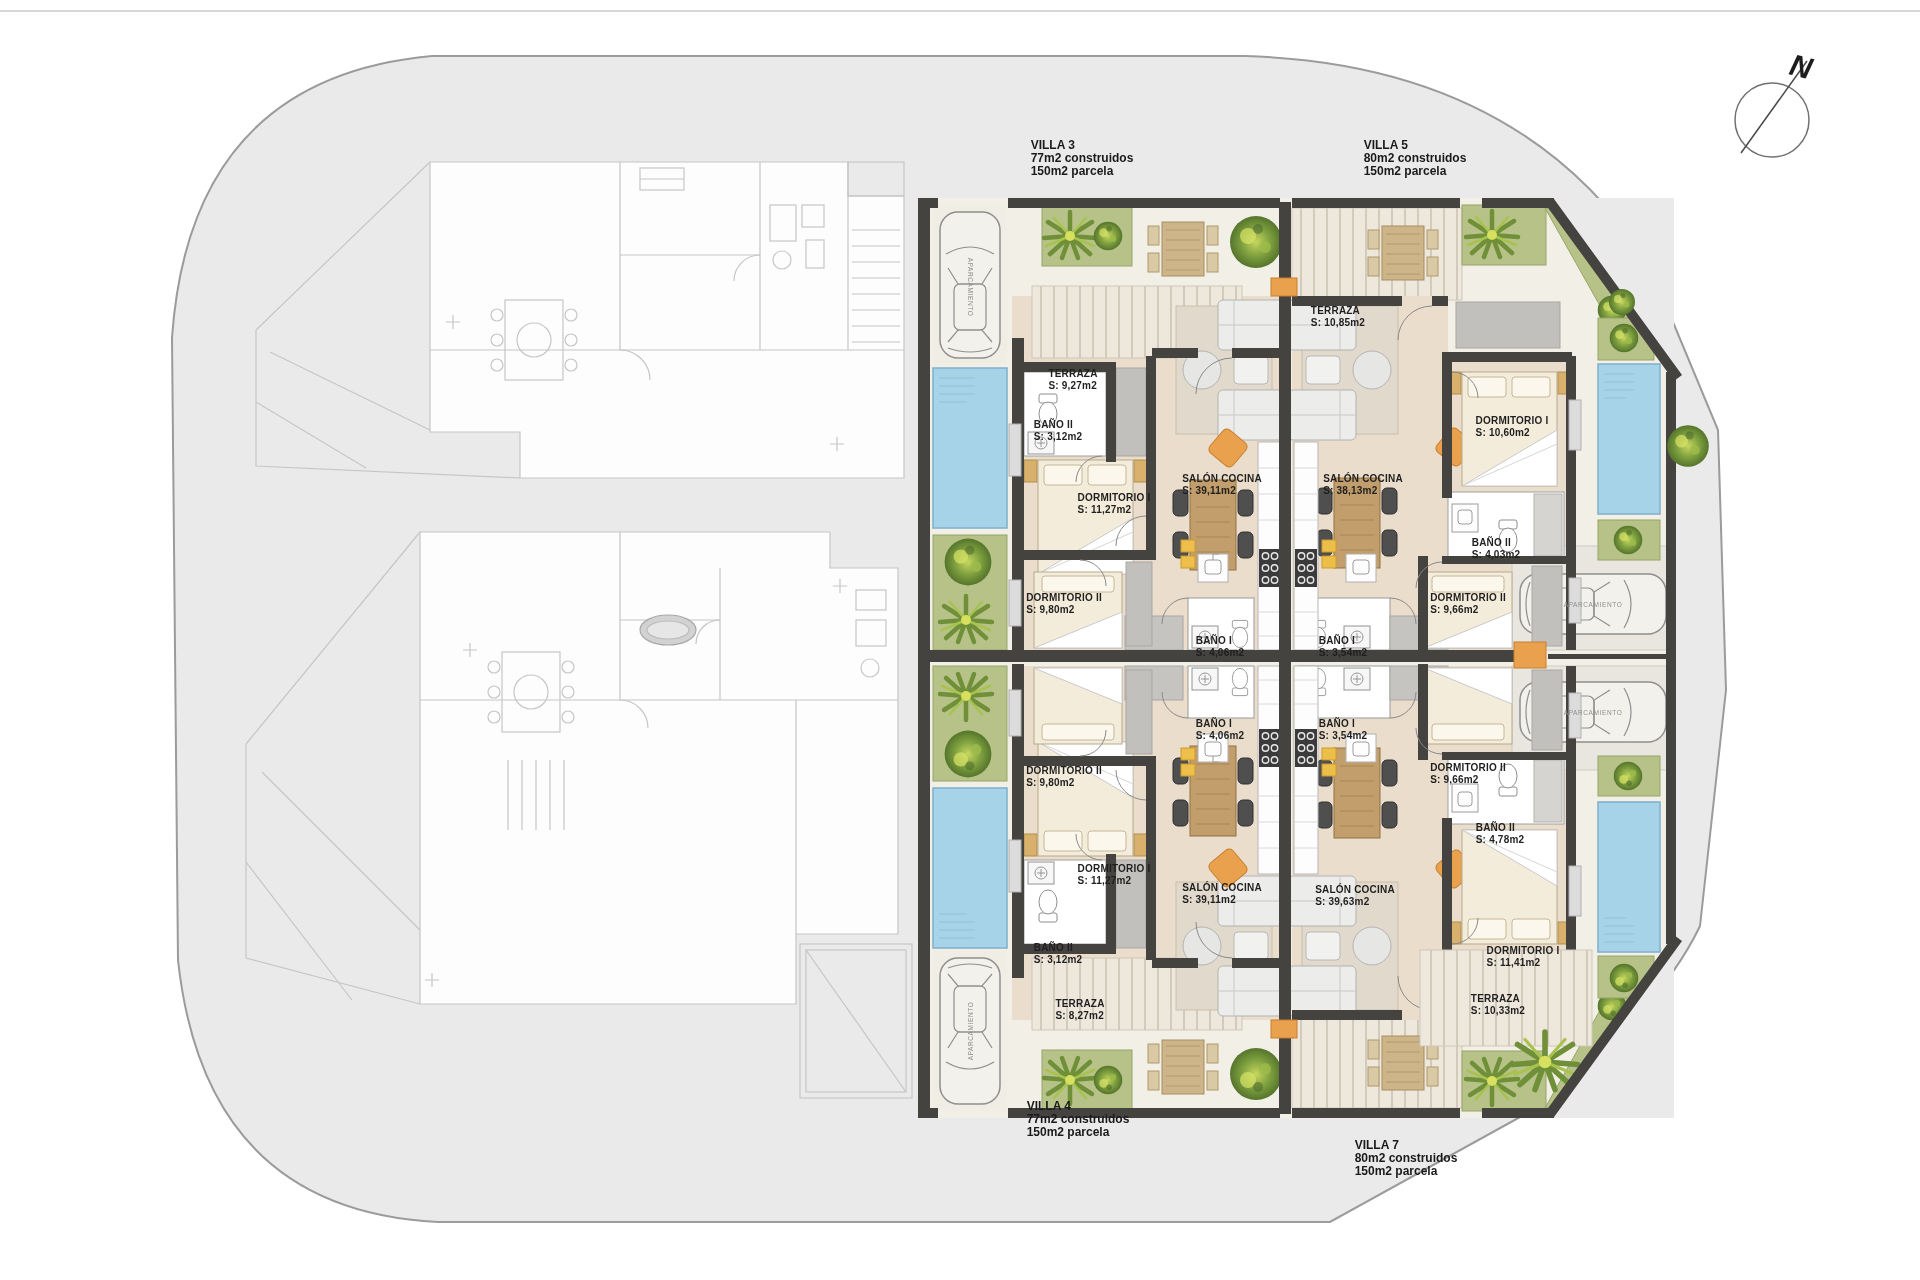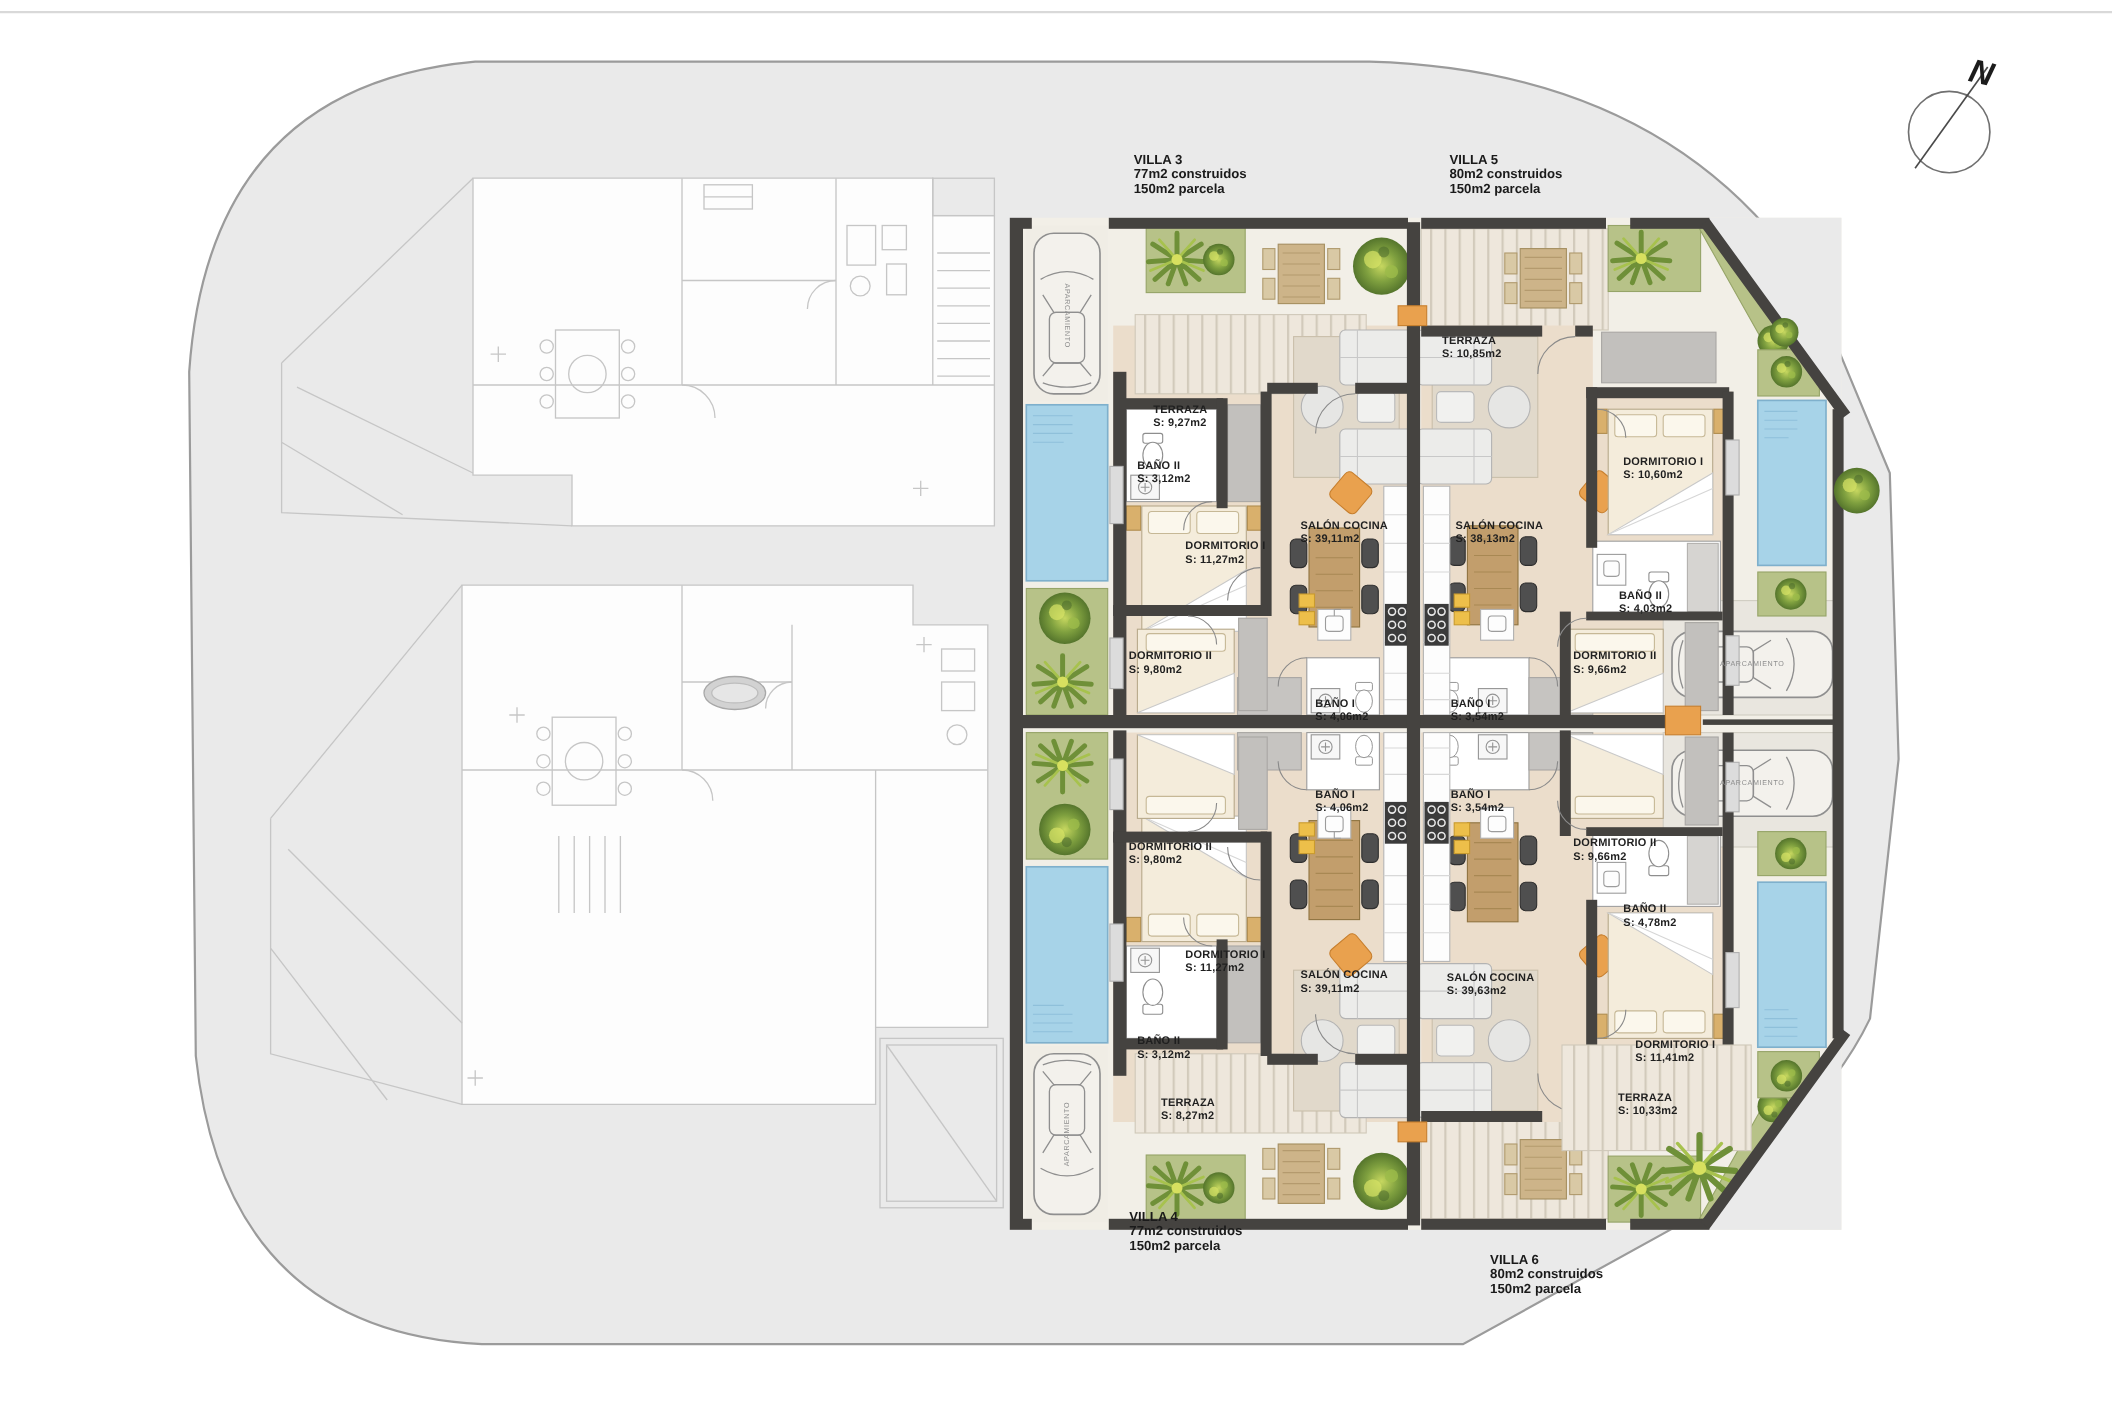--- a/index.html
+++ b/index.html
@@ -347,32 +347,32 @@
   </g>
 </svg>
 
 <div class="ndiv">N</div>
 
 <div class="vtitle" style="left:1082px;top:139px">
   <div>VILLA 3</div>
       <div>77m2 construidos</div>
       <div>150m2 parcela</div>
 </div>
-<div class="vtitle" style="left:1369px;top:139px">
+<div class="vtitle" style="left:1415px;top:139px">
   <div>VILLA 5</div>
       <div>80m2 construidos</div>
       <div>150m2 parcela</div>
 </div>
 <div class="vtitle" style="left:1078px;top:1100px">
   <div>VILLA 4</div>
       <div>77m2 construidos</div>
       <div>150m2 parcela</div>
 </div>
 <div class="vtitle" style="left:1406px;top:1139px">
-  <div>VILLA 6</div>
+  <div>VILLA 7</div>
       <div>80m2 construidos</div>
       <div>150m2 parcela</div>
 </div>
 
 <div class="rlabel" style="left:1073px;top:347px"><span>TERRAZA</span><br><span>S: 9,27m2</span></div>
 <div class="rlabel" style="left:1058px;top:398px"><span>BAÑO II</span><br><span>S: 3,12m2</span></div>
 <div class="rlabel" style="left:1114px;top:471px"><span>DORMITORIO I</span><br><span>S: 11,27m2</span></div>
 <div class="rlabel" style="left:1064px;top:571px"><span>DORMITORIO II</span><br><span>S: 9,80m2</span></div>
 <div class="rlabel" style="left:1222px;top:452px"><span>SALÓN COCINA</span><br><span>S: 39,11m2</span></div>
 <div class="rlabel" style="left:1220px;top:614px"><span>BAÑO I</span><br><span>S: 4,06m2</span></div>

